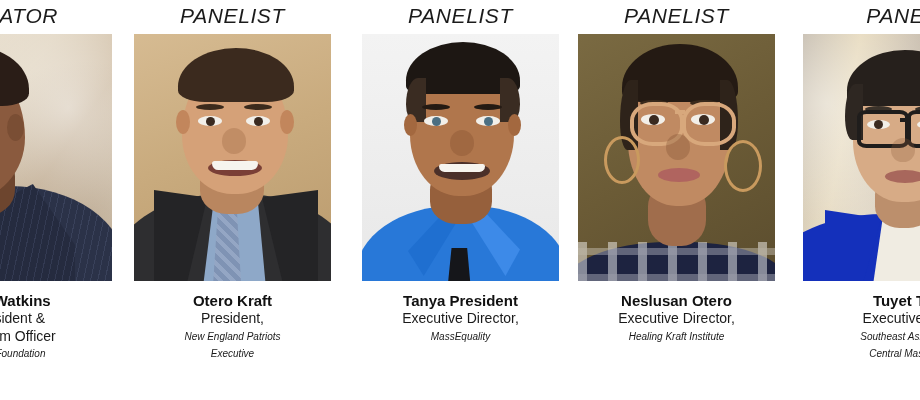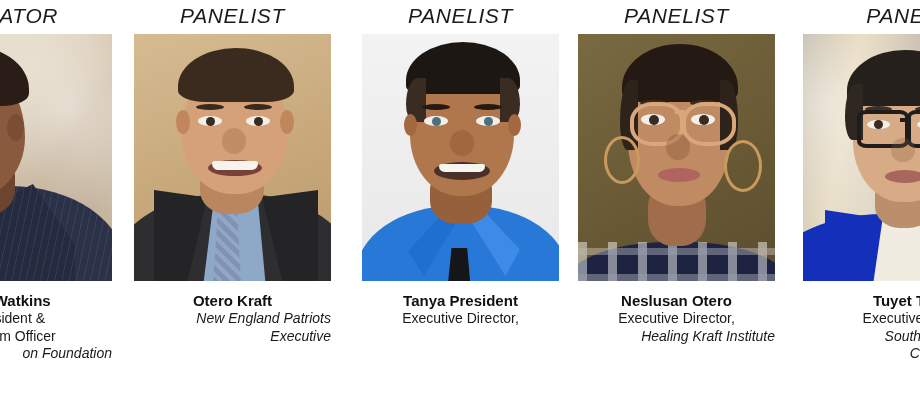--- a/index.html
+++ b/index.html
@@ -106,27 +106,26 @@
     white-space: nowrap;
   }
   .speaker-title-line {
     font-size: 14px;
     font-weight: 400;
     line-height: 17.5px;
     color: #1a1a1a;
     white-space: nowrap;
   }
   .speaker-org-line {
-    font-size: 14px;
+    font-size: 10px;
     font-style: italic;
     font-weight: 400;
     line-height: 17.5px;
     color: #1a1a1a;
     white-space: nowrap;
-    text-align: right;
   }
 </style>
 </head>
 <body>
 
 <div id="panel-strip">
     <div class="speaker-card" style="left: -85px;">
       <div class="role-label">ERATOR</div>
       <div class="photo-frame">
        <div class="photo-canvas">
@@ -185,20 +184,21 @@
         <div class="eyewhite" style="left:112px;top:82px;width:24px;height:10px;"></div>
         <div class="eye" style="left:72px;top:83px;width:9px;height:9px;"></div>
         <div class="eye" style="left:120px;top:83px;width:9px;height:9px;"></div>
         <div class="nose" style="left:88px;top:94px;width:24px;height:26px;background:rgba(150,95,60,.3);"></div>
         <div class="mouth" style="left:74px;top:126px;width:54px;height:16px;background:#7a3f36;"></div>
         <div class="teeth" style="left:78px;top:127px;width:46px;height:9px;"></div>
        </div>
      </div>
       <div class="caption">
       <div class="speaker-name">Otero Kraft</div>
+        <div class="speaker-title-line">President,</div>
         <div class="speaker-org-line">New England Patriots</div>
         <div class="speaker-org-line">Executive</div>
       </div>
     </div>
     <div class="speaker-card" style="left: 362px;">
       <div class="role-label">PANELIST</div>
       <div class="photo-frame">
        <div class="photo-canvas">
 
         <div class="bg-layer" style="background:linear-gradient(180deg,#f3f3f3 0%,#e8e8e8 100%);"></div>
@@ -226,20 +226,21 @@
         <div class="eye" style="left:70px;top:83px;width:9px;height:9px;background:#4c6f82;"></div>
         <div class="eye" style="left:122px;top:83px;width:9px;height:9px;background:#4c6f82;"></div>
         <div class="nose" style="left:88px;top:96px;width:24px;height:26px;background:rgba(120,70,40,.28);"></div>
         <div class="mouth" style="left:72px;top:128px;width:56px;height:18px;background:#4b3029;"></div>
         <div class="teeth" style="left:77px;top:130px;width:46px;height:8px;"></div>
        </div>
      </div>
       <div class="caption">
       <div class="speaker-name">Tanya President</div>
         <div class="speaker-title-line">Executive Director,</div>
+        <div class="speaker-org-line">MassEquality</div>
       </div>
     </div>
     <div class="speaker-card" style="left: 578px;">
       <div class="role-label">PANELIST</div>
       <div class="photo-frame">
        <div class="photo-canvas">
 
         <div class="bg-layer" style="background:linear-gradient(150deg,#7a6a42 0%,#6b5b36 50%,#5b4d2e 100%);"></div>
         <div class="torso" style="left:-16px;top:208px;width:230px;height:74px;background:#1d2340;"></div>
         <div class="bg-layer" style="top:208px;background:

